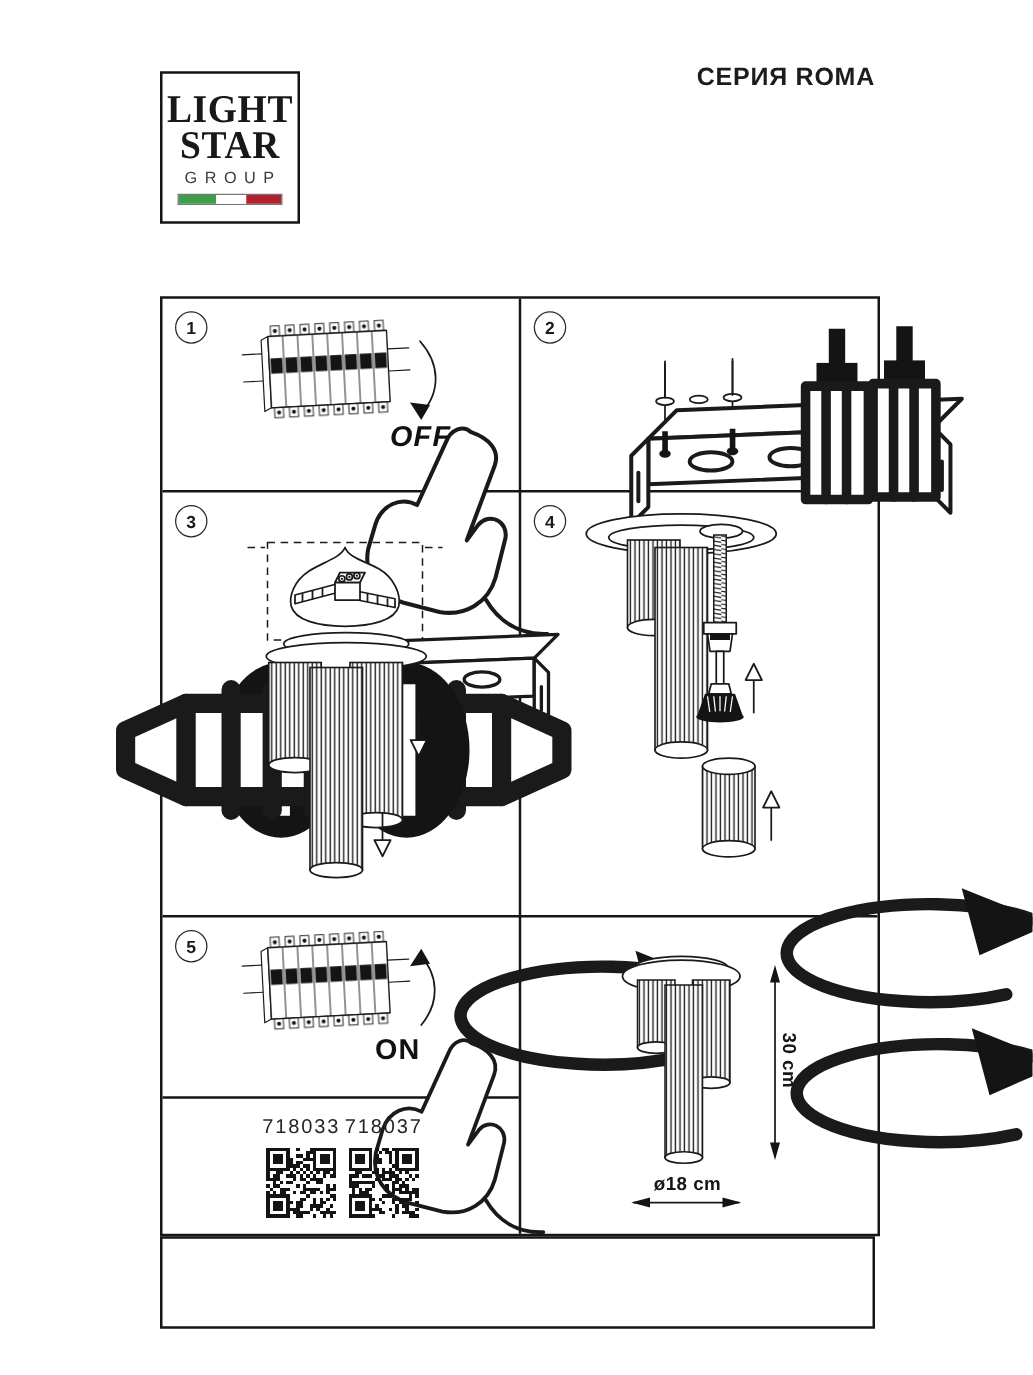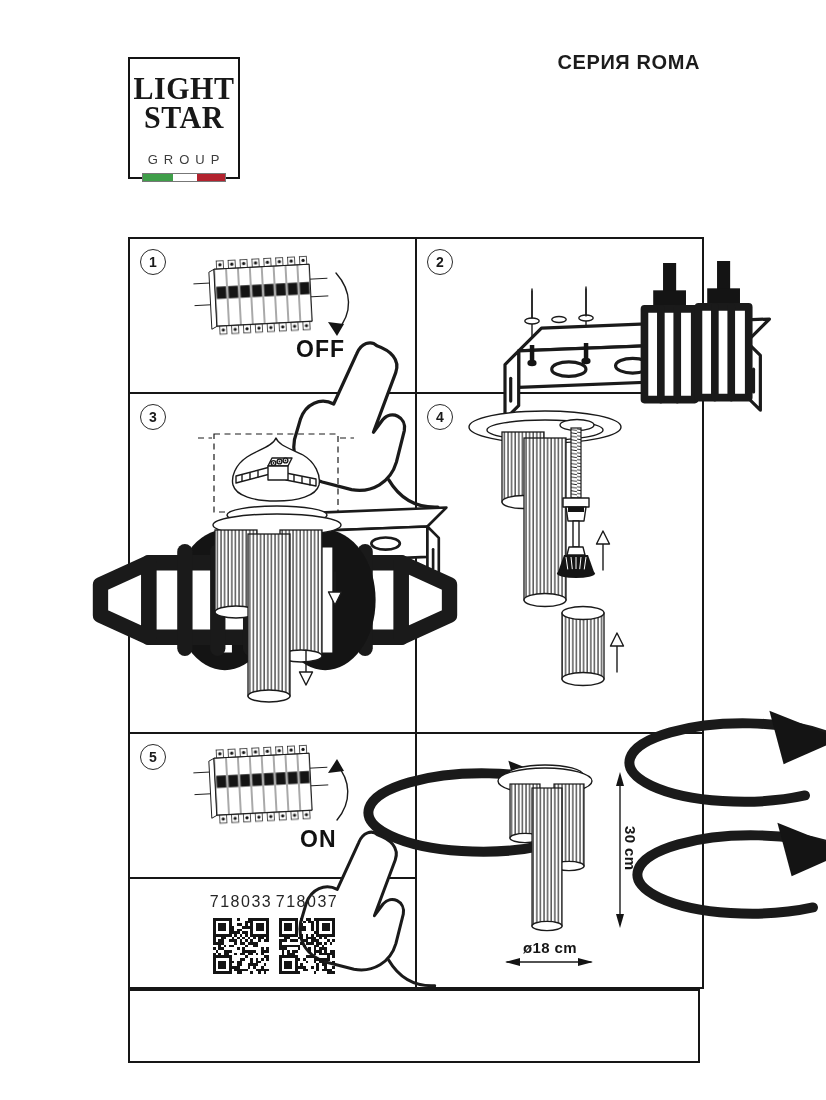--- a/index.html
+++ b/index.html
@@ -5,21 +5,21 @@
   html,body{margin:0;padding:0;}
   body{width:826px;height:1100px;background:#ffffff;position:relative;
        font-family:"Liberation Sans",sans-serif;color:#1a1a1a;overflow:hidden;}
   .abs{position:absolute;}
   
   .logo-box{position:absolute;left:128px;top:57px;width:112px;height:122px;
             border:2.5px solid #141414;background:#fff;text-align:center;box-sizing:border-box;}
   .logo-w1,.logo-w2{font-family:"Liberation Serif",serif;font-weight:bold;font-size:30px;
             line-height:29px;letter-spacing:.5px;color:#181818;transform:scaleY(1.05);}
   .logo-w1{margin-top:14px;}
-  .logo-w3{font-size:13px;letter-spacing:6px;color:#3c3c3c;margin-top:21px;margin-left:5px;}
+  .logo-w3{font-size:13px;letter-spacing:6px;color:#3c3c3c;margin-top:3px;margin-left:5px;}
   .flag{width:84px;height:9px;margin:6px auto 0;border:1px solid #777;display:flex;box-sizing:border-box;}
   .flag div{height:100%;}
   .fseg-g{width:36%;} .fseg-w{width:30%;background:#fff;} .fseg-r{width:34%;}
   .hdr{position:absolute;right:126px;top:48px;text-align:right;font-weight:bold;color:#1c1c1c;margin-left:16px;}
   .hdr-series{font-size:20px;line-height:29px;letter-spacing:.6px;}
   .hdr-articles{font-size:20px;line-height:29px;letter-spacing:.6px;}
   .hdr-title1{font-size:20.5px;line-height:28px;letter-spacing:2.4px;margin-top:21px;}
   .hdr-title2{font-size:20.5px;line-height:28px;letter-spacing:.6px;}
   
   .grid{position:absolute;left:128px;top:237px;width:572px;height:748px;
@@ -151,21 +151,21 @@
       <span>1</span>
     </div>
     <svg class="draw" width="285" height="153" viewBox="0 0 285 153">
       <g transform="rotate(-3 135 60)">
         <use href="#sym-breaker" x="62" y="18" width="136" height="79"></use>
       </g>
       <use href="#sym-hand" transform="translate(118,84) rotate(10)"></use>
       <path class="ln" d="M206,34 C222,52 223,74 207,92" stroke-width="2"></path>
       <polygon class="fb" points="207,97 198,83 214,85"></polygon>
     </svg>
-    <span class="stage-label" style="left:166px;top:97px;">OFF</span>
+    <span class="stage-label" style="left:182px;top:97px;font-style:italic;">OFF</span>
   </div>
 
   <div class="cell" style="left:287px;top:0;width:285px;height:153px;">
     <div class="badge">
       <span>2</span>
     </div>
     <svg class="draw" width="285" height="153" viewBox="0 0 285 153">
       <line class="ln" x1="115" y1="50" x2="115" y2="122" stroke-width="1.1"></line>
       <line class="ln" x1="169" y1="48" x2="169" y2="120" stroke-width="1.1"></line>
       <use href="#sym-bracket" transform="translate(88,59) scale(0.96)"></use>

